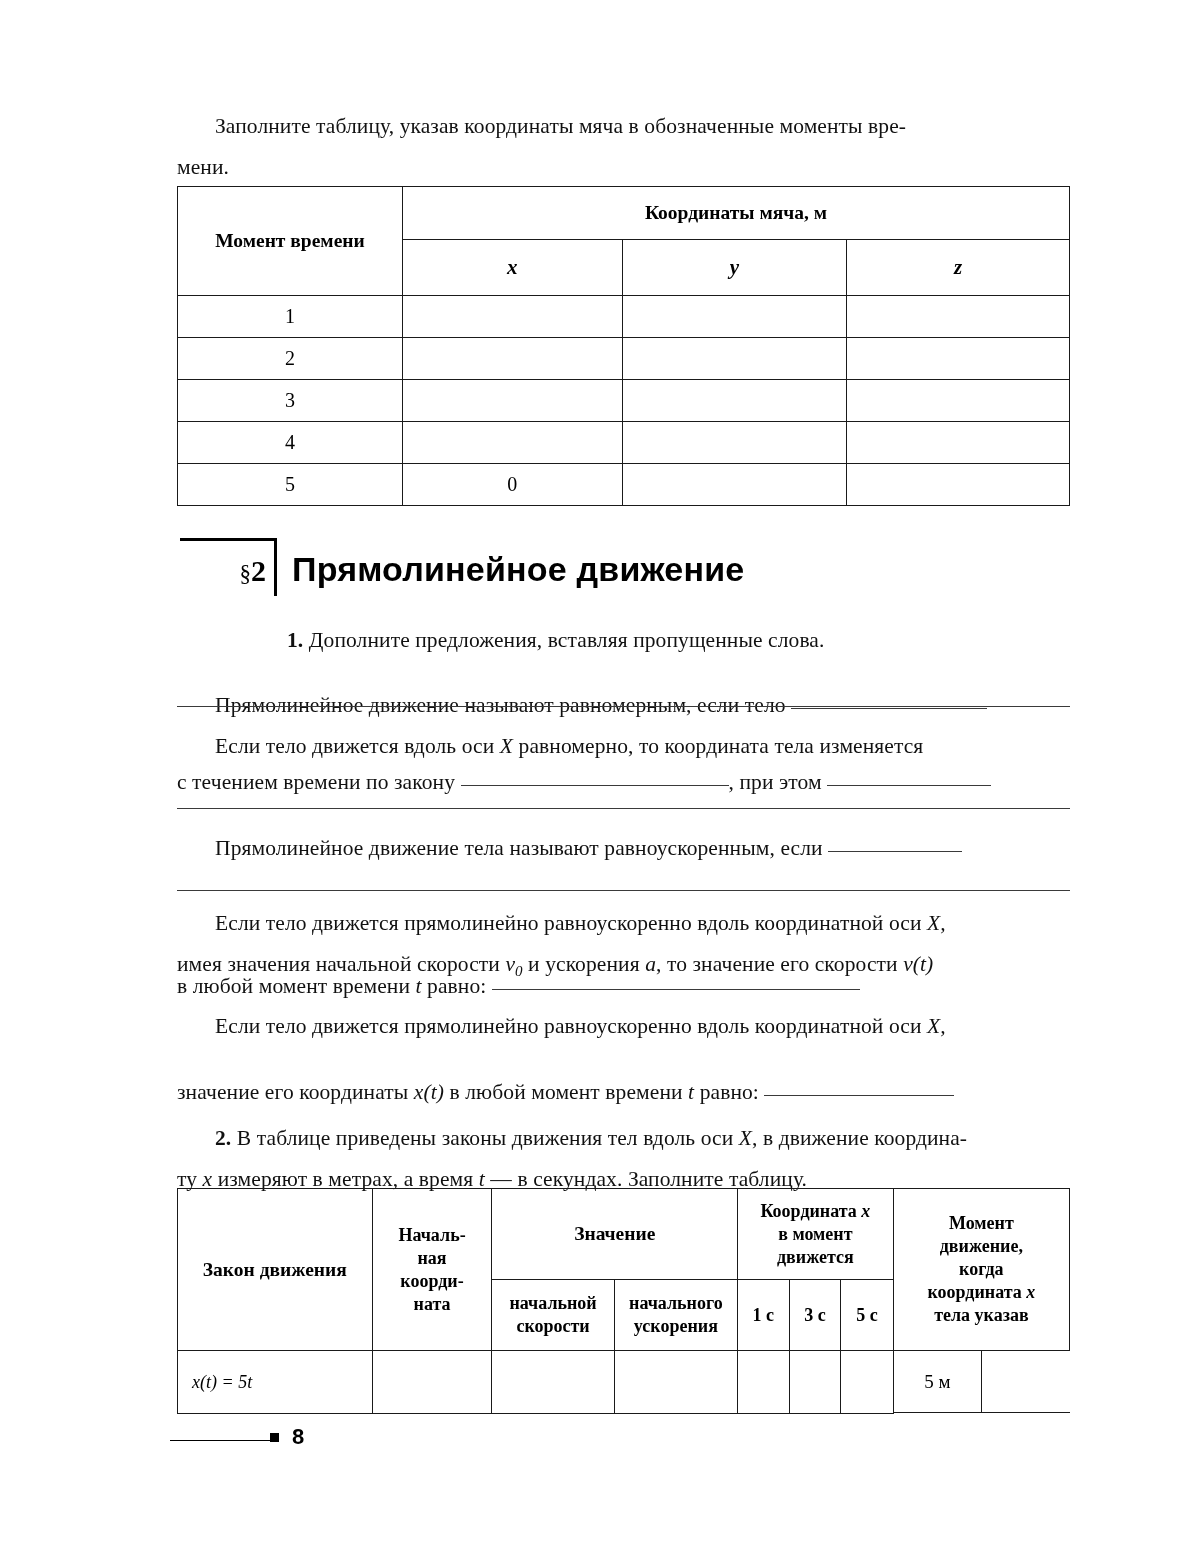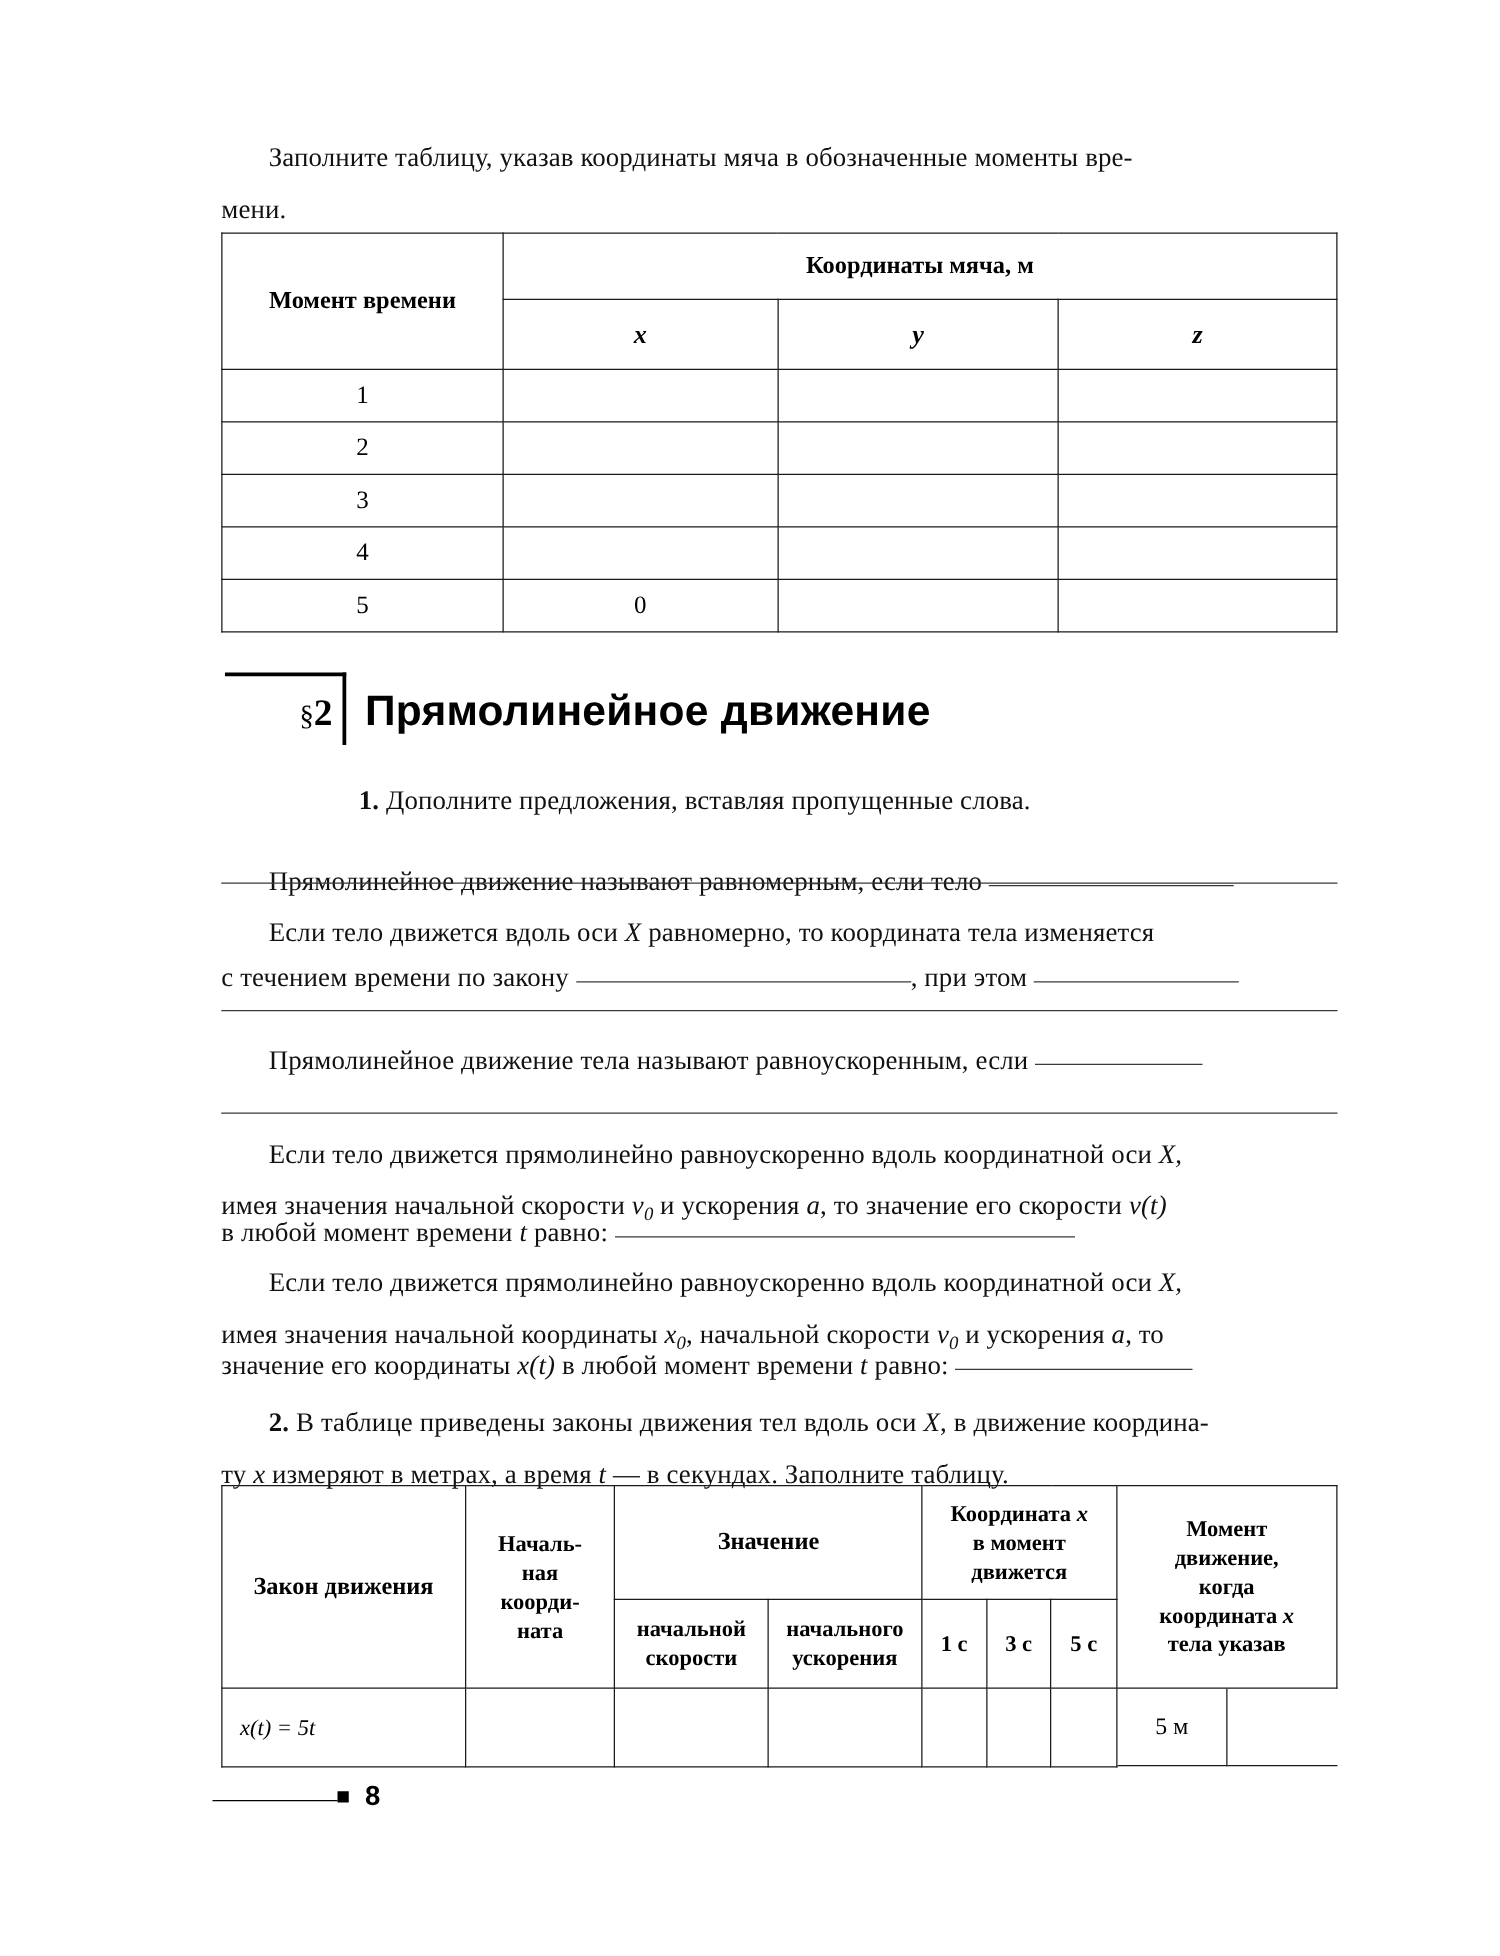--- a/index.html
+++ b/index.html
@@ -274,27 +274,20 @@
     <span>в любой момент времени</span>
     <span class="mi">t</span>
     <span>равно:</span>
     <span class="blank" style="width:368px;"></span>
   </div>
 
   <div class="para" style="left:177px; top:1006px; width:893px;">
     <span style="display:block; text-indent:38px;">
       <span>Если тело движется прямолинейно равноускоренно вдоль координатной оси</span>
       <span class="mi">X,</span>
-    </span>
-    <span style="display:block;">
-      <span>имея значения начальной координаты</span>
-      <span class="mi"><span>x</span><span class="mi-sub">0</span></span><span>, начальной скорости</span>
-      <span class="mi"><span>v</span><span class="mi-sub">0</span></span>
-      <span>и ускорения</span>
-      <span class="mi">a</span><span>, то</span>
     </span>
   </div>
   <div class="para" style="left:177px; top:1072px; width:893px;">
     <span>значение его координаты</span>
     <span class="mi">x(t)</span>
     <span>в любой момент времени</span>
     <span class="mi">t</span>
     <span>равно:</span>
     <span class="blank" style="width:190px;"></span>
   </div>

